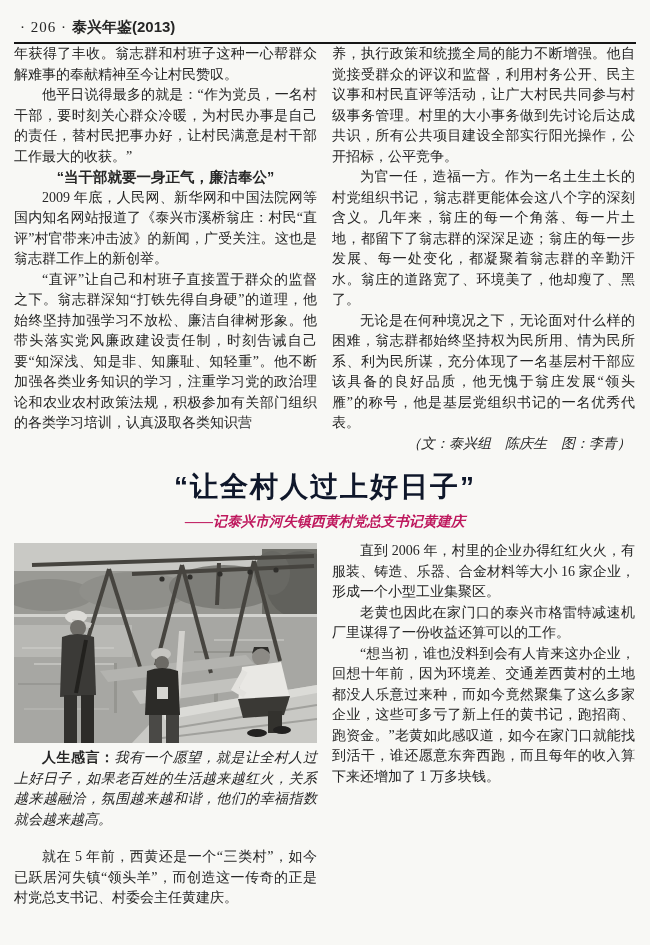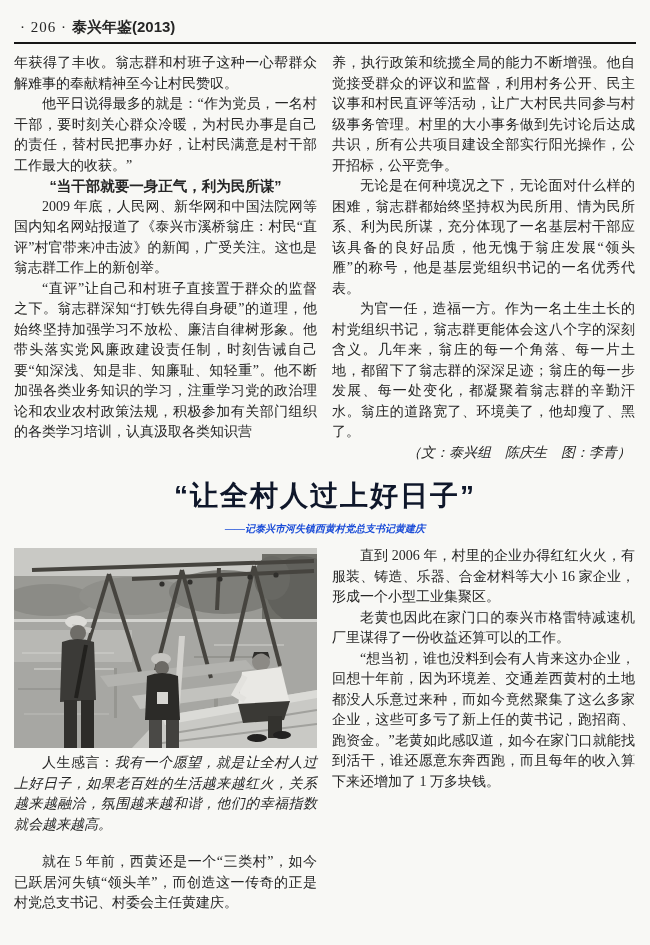--- a/index.html
+++ b/index.html
@@ -10,65 +10,65 @@
     padding: 16px 14px 0 14px; overflow: hidden;
   }
   .page-header {
     display: flex; align-items: baseline; gap: 5px;
     font-size: 15px; padding: 2px 0 5px 6px;
     border-bottom: 2.4px solid #161616;
   }
   .page-num { letter-spacing: 1px; }
   .book-title { font-family: "Liberation Sans", sans-serif; font-weight: 700; }
   .columns { display: flex; gap: 15px; }
-  .top-section { margin-top: 9px; }
+  .top-section { }
   .bottom-section { margin-top: 6px; }
   .col { width: 303px; font-size: 14px; line-height: 20.5px; text-align: justify; }
   .col p { margin: 0; }
   .para { text-indent: 2em; }
   .cont { text-indent: 0; }
   .col-heading {
     font-family: "Liberation Sans", sans-serif; font-weight: 700;
     text-align: center; text-indent: 0 !important; font-size: 14.5px;
   }
   .credit { text-align: right; font-style: italic; padding-right: 4px; font-size: 14px; }
   .title-block { text-align: center; margin: 14px 0 10px 0; }
   .main-title {
     font-family: "Liberation Sans", sans-serif; font-weight: 700;
     font-size: 28px; margin: 0; letter-spacing: 2px; color: #0f172a;
   }
-  .main-subtitle { font-style: italic; font-weight: 600; font-size: 10px; margin: 7px 0 0 0; color: #1d4ed8; }
+  .main-subtitle { font-style: italic; font-weight: 600; font-size: 14px; margin: 7px 0 0 0; color: #be185d; }
   .photo-figure { margin: 2px 0 5px 0; }
   .photo-figure svg { display: block; }
   .caption { font-style: italic; text-indent: 2em; }
-  .caption-lead { font-weight: 400; font-style: normal; }
+  .caption-lead { font-weight: 700; font-style: normal; }
   .para-gap { height: 17px; }
 </style>
 </head>
 <body>
 
 <div class="page">
 
   <header class="page-header">
     <span class="page-num">· 206 ·</span>
     <span class="book-title">泰兴年鉴(2013)</span>
   </header>
 
   <section class="columns top-section">
     <div class="col">
       <p class="cont">年获得了丰收。翁志群和村班子这种一心帮群众解难事的奉献精神至今让村民赞叹。</p>
       <p class="para">他平日说得最多的就是：“作为党员，一名村干部，要时刻关心群众冷暖，为村民办事是自己的责任，替村民把事办好，让村民满意是村干部工作最大的收获。”</p>
-      <p class="col-heading">“当干部就要一身正气，利为民所谋”</p>
+      <p class="col-heading">“当干部就要一身正气，廉洁奉公”</p>
       <p class="para">2009 年底，人民网、新华网和中国法院网等国内知名网站报道了《泰兴市溪桥翁庄：村民“直评”村官带来冲击波》的新闻，广受关注。这也是翁志群工作上的新创举。</p>
       <p class="para">“直评”让自己和村班子直接置于群众的监督之下。翁志群深知“打铁先得自身硬”的道理，他始终坚持加强学习不放松、廉洁自律树形象。他带头落实党风廉政建设责任制，时刻告诫自己要“知深浅、知是非、知廉耻、知轻重”。他不断加强各类业务知识的学习，注重学习党的政治理论和农业农村政策法规，积极参加有关部门组织的各类学习培训，认真汲取各类知识营</p>
     </div>
     <div class="col">
       <p class="cont">养，执行政策和统揽全局的能力不断增强。他自觉接受群众的评议和监督，利用村务公开、民主议事和村民直评等活动，让广大村民共同参与村级事务管理。村里的大小事务做到先讨论后达成共识，所有公共项目建设全部实行阳光操作，公开招标，公平竞争。</p>
+      <p class="para">为官一任，造福一方。作为一名土生土长的村党组织书记，翁志群更能体会这八个字的深刻含义。几年来，翁庄的每一个角落、每一片土地，都留下了翁志群的深深足迹；翁庄的每一步发展、每一处变化，都凝聚着翁志群的辛勤汗水。翁庄的道路宽了、环境美了，他却瘦了、黑了。</p>
       <p class="para">无论是在何种境况之下，无论面对什么样的困难，翁志群都始终坚持权为民所用、情为民所系、利为民所谋，充分体现了一名基层村干部应该具备的良好品质，他无愧于翁庄发展“领头雁”的称号，他是基层党组织书记的一名优秀代表。</p>
-      <p class="para">为官一任，造福一方。作为一名土生土长的村党组织书记，翁志群更能体会这八个字的深刻含义。几年来，翁庄的每一个角落、每一片土地，都留下了翁志群的深深足迹；翁庄的每一步发展、每一处变化，都凝聚着翁志群的辛勤汗水。翁庄的道路宽了、环境美了，他却瘦了、黑了。</p>
       <p class="credit">（文：泰兴组　陈庆生　图：李青）</p>
     </div>
   </section>
 
   <section class="title-block">
     <h1 class="main-title">“让全村人过上好日子”</h1>
     <p class="main-subtitle">——记泰兴市河失镇西黄村党总支书记黄建庆</p>
   </section>
 
   <section class="columns bottom-section">

